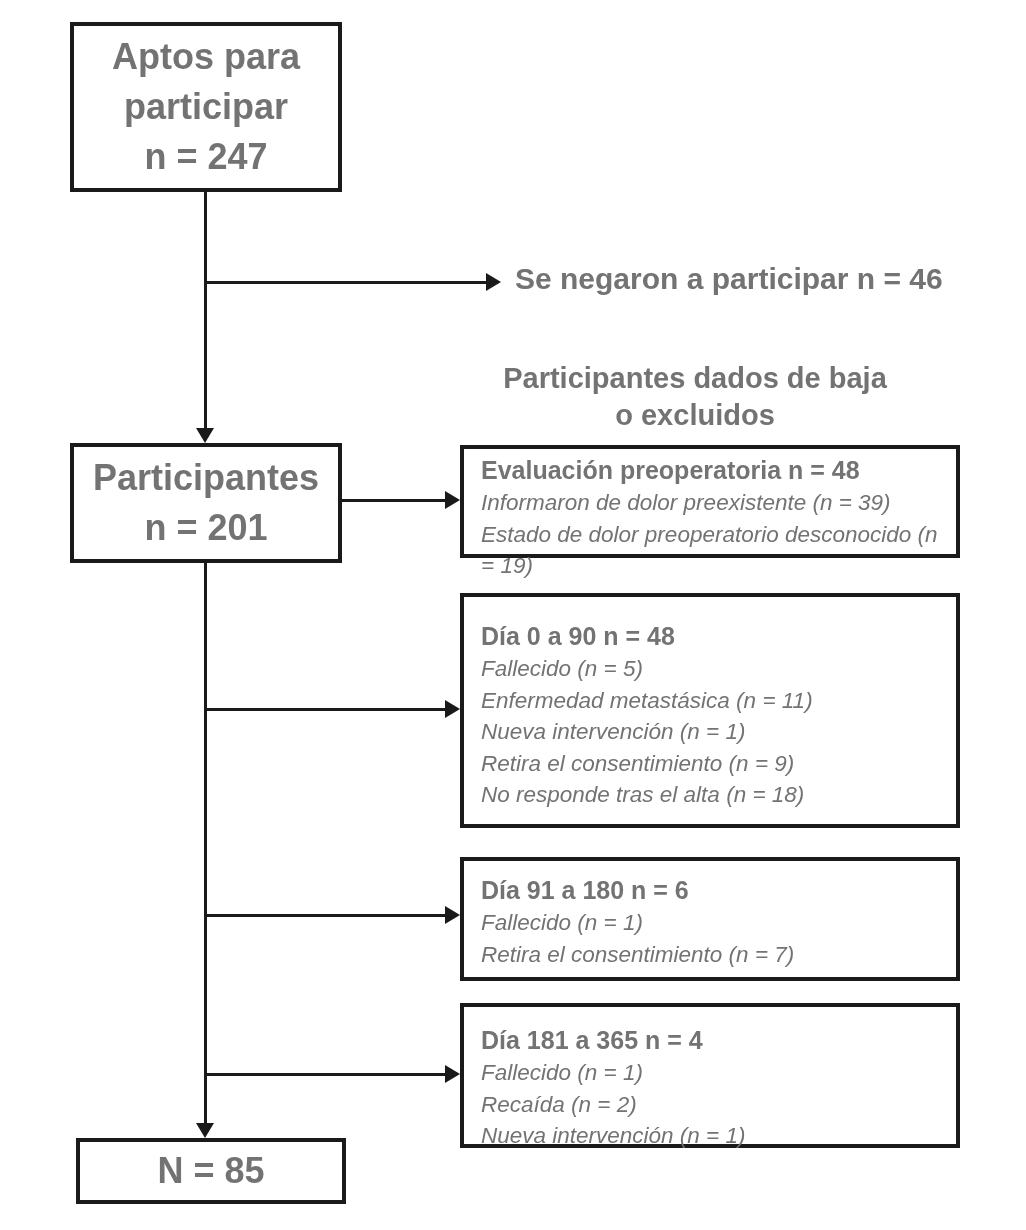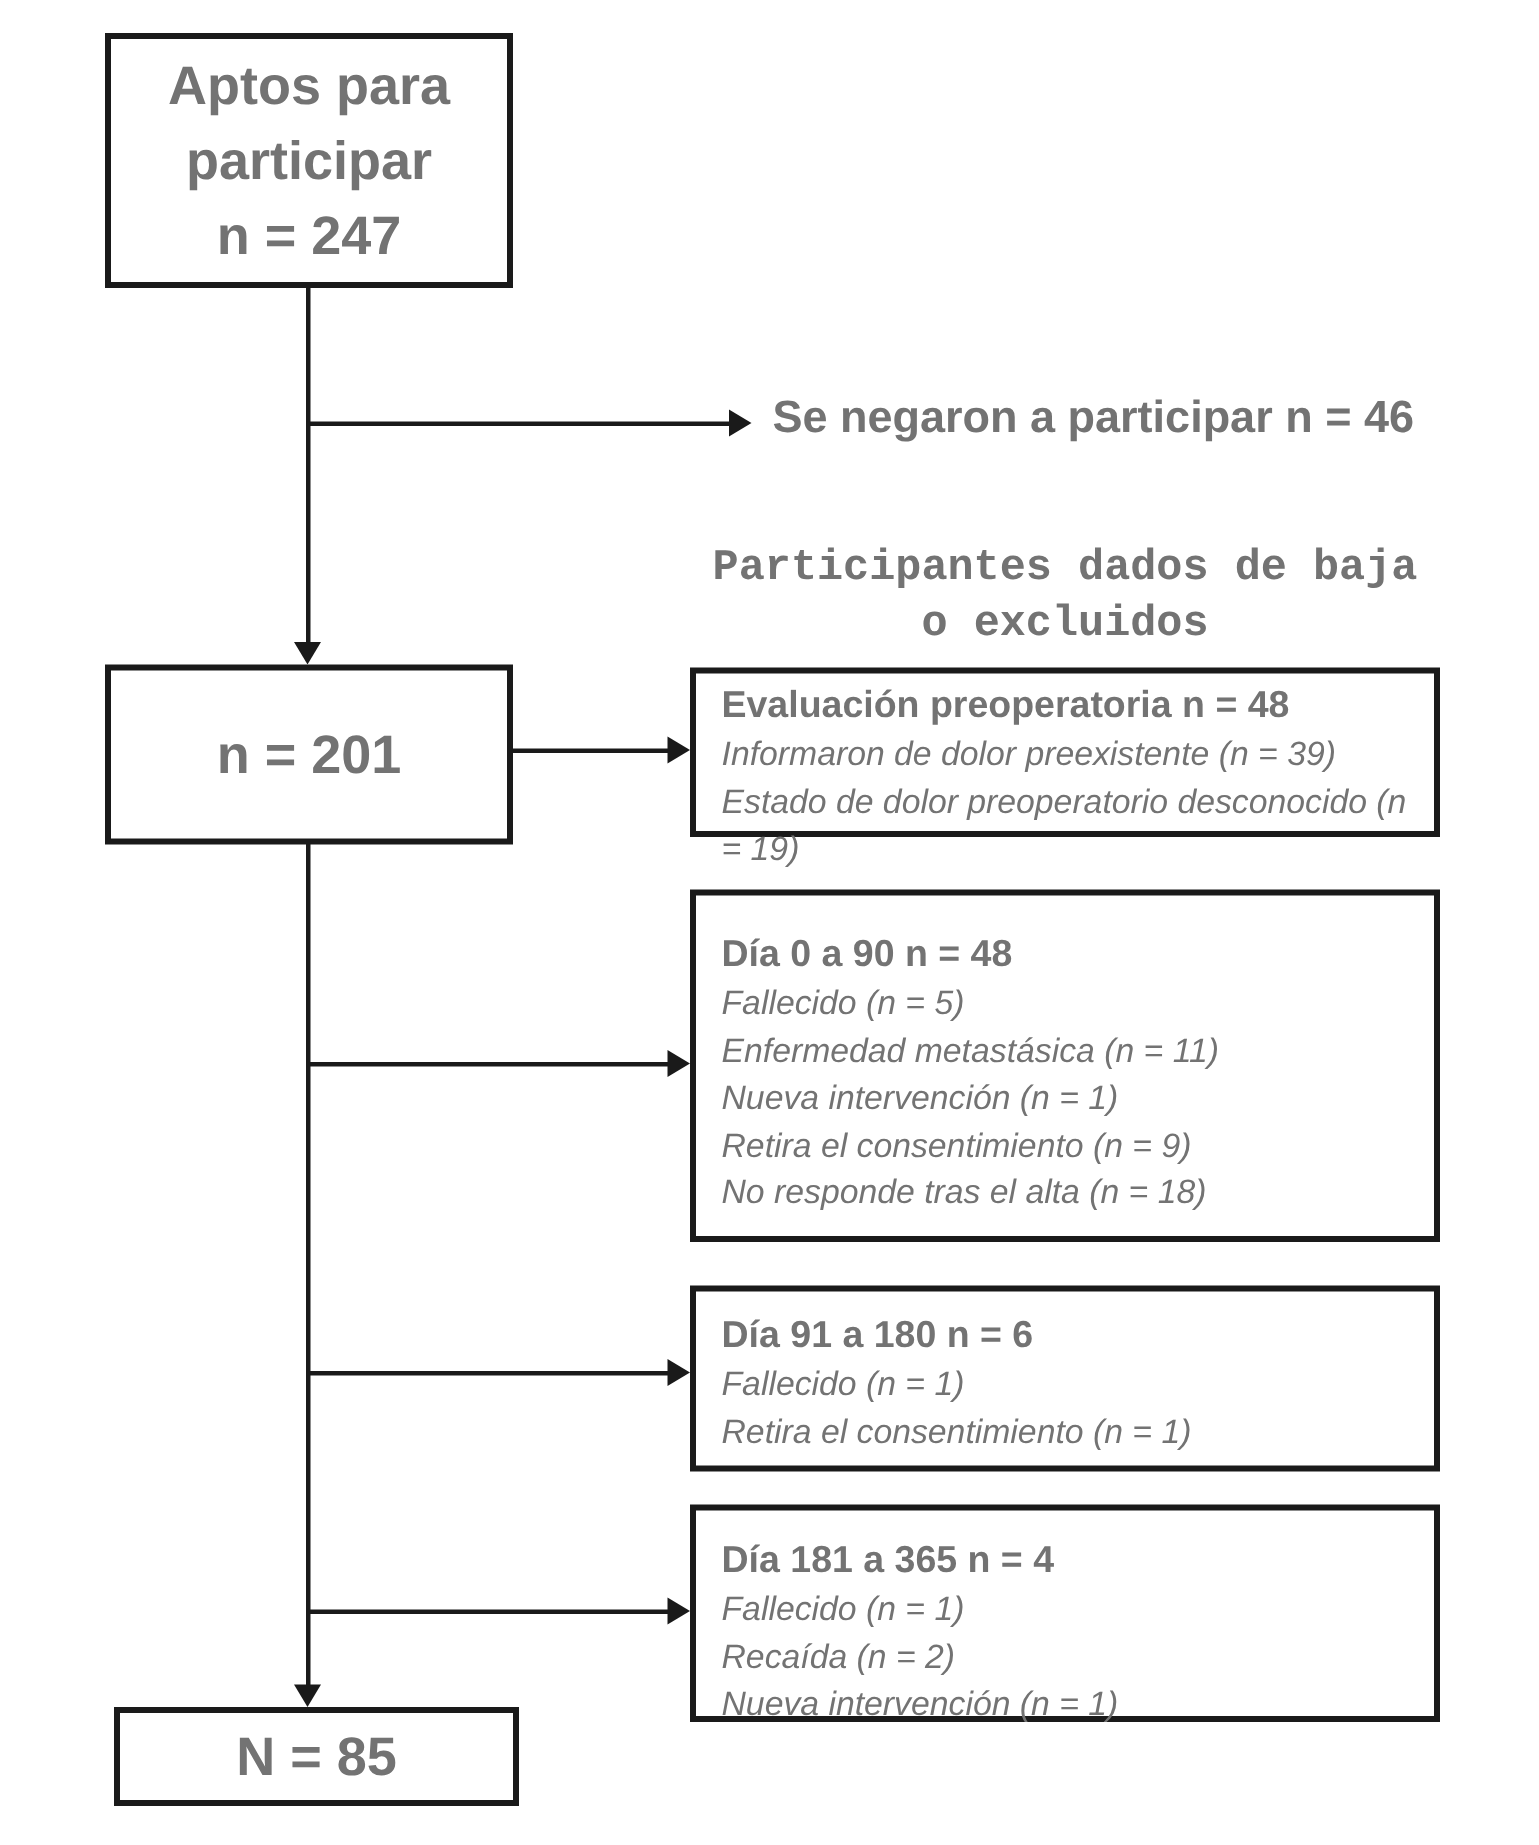--- a/index.html
+++ b/index.html
@@ -95,26 +95,27 @@
     <div>n = 247</div>
   </div>
 
   <div class="vline" style="left:204px; top:192px; height:238px;"></div>
   <div class="arrow-down" style="left:196px; top:428px;"></div>
 
   <div class="hline" style="left:205px; top:281px; width:281px;"></div>
   <div class="arrow-right" style="left:486px; top:273px;"></div>
   <div class="side-label" style="left:515px; top:262px;">Se negaron a participar n = 46</div>
 
-  <div class="group-header" style="left:460px; top:360px; width:500px;font-family:Liberation Mono, monospace;">
+  <div class="group-header" style="left:445px; top:360px; width:500px;">
     <div>Participantes dados de baja</div>
     <div>o excluidos</div>
   </div>
 
   <div class="node-box" style="left:70px; top:443px; width:272px; height:120px;">
+    <div>Participantes</div>
     <div>n = 201</div>
   </div>
 
   <div class="hline" style="left:342px; top:499px; width:104px;"></div>
   <div class="arrow-right" style="left:445px; top:491px;"></div>
 
   <div class="vline" style="left:204px; top:561px; height:564px;"></div>
   <div class="arrow-down" style="left:196px; top:1123px;"></div>
 
   <div class="hline" style="left:205px; top:708px; width:241px;"></div>
@@ -137,21 +138,21 @@
     <div class="excl-item">Fallecido (n = 5)</div>
     <div class="excl-item">Enfermedad metastásica (n = 11)</div>
     <div class="excl-item">Nueva intervención (n = 1)</div>
     <div class="excl-item">Retira el consentimiento (n = 9)</div>
     <div class="excl-item">No responde tras el alta (n = 18)</div>
   </div>
 
   <div class="excl-box" style="top:857px; height:124px; padding-top:12px;">
     <div class="excl-title">Día 91 a 180 n = 6</div>
     <div class="excl-item">Fallecido (n = 1)</div>
-    <div class="excl-item">Retira el consentimiento (n = 1)</div>
+    <div class="excl-item">Retira el consentimiento (n = 7)</div>
   </div>
 
   <div class="excl-box" style="top:1003px; height:145px; padding-top:16px;">
     <div class="excl-title">Día 181 a 365 n = 4</div>
     <div class="excl-item">Fallecido (n = 1)</div>
     <div class="excl-item">Recaída (n = 2)</div>
     <div class="excl-item">Nueva intervención (n = 1)</div>
   </div>
 
   <div class="node-box" style="left:76px; top:1138px; width:270px; height:66px;">

